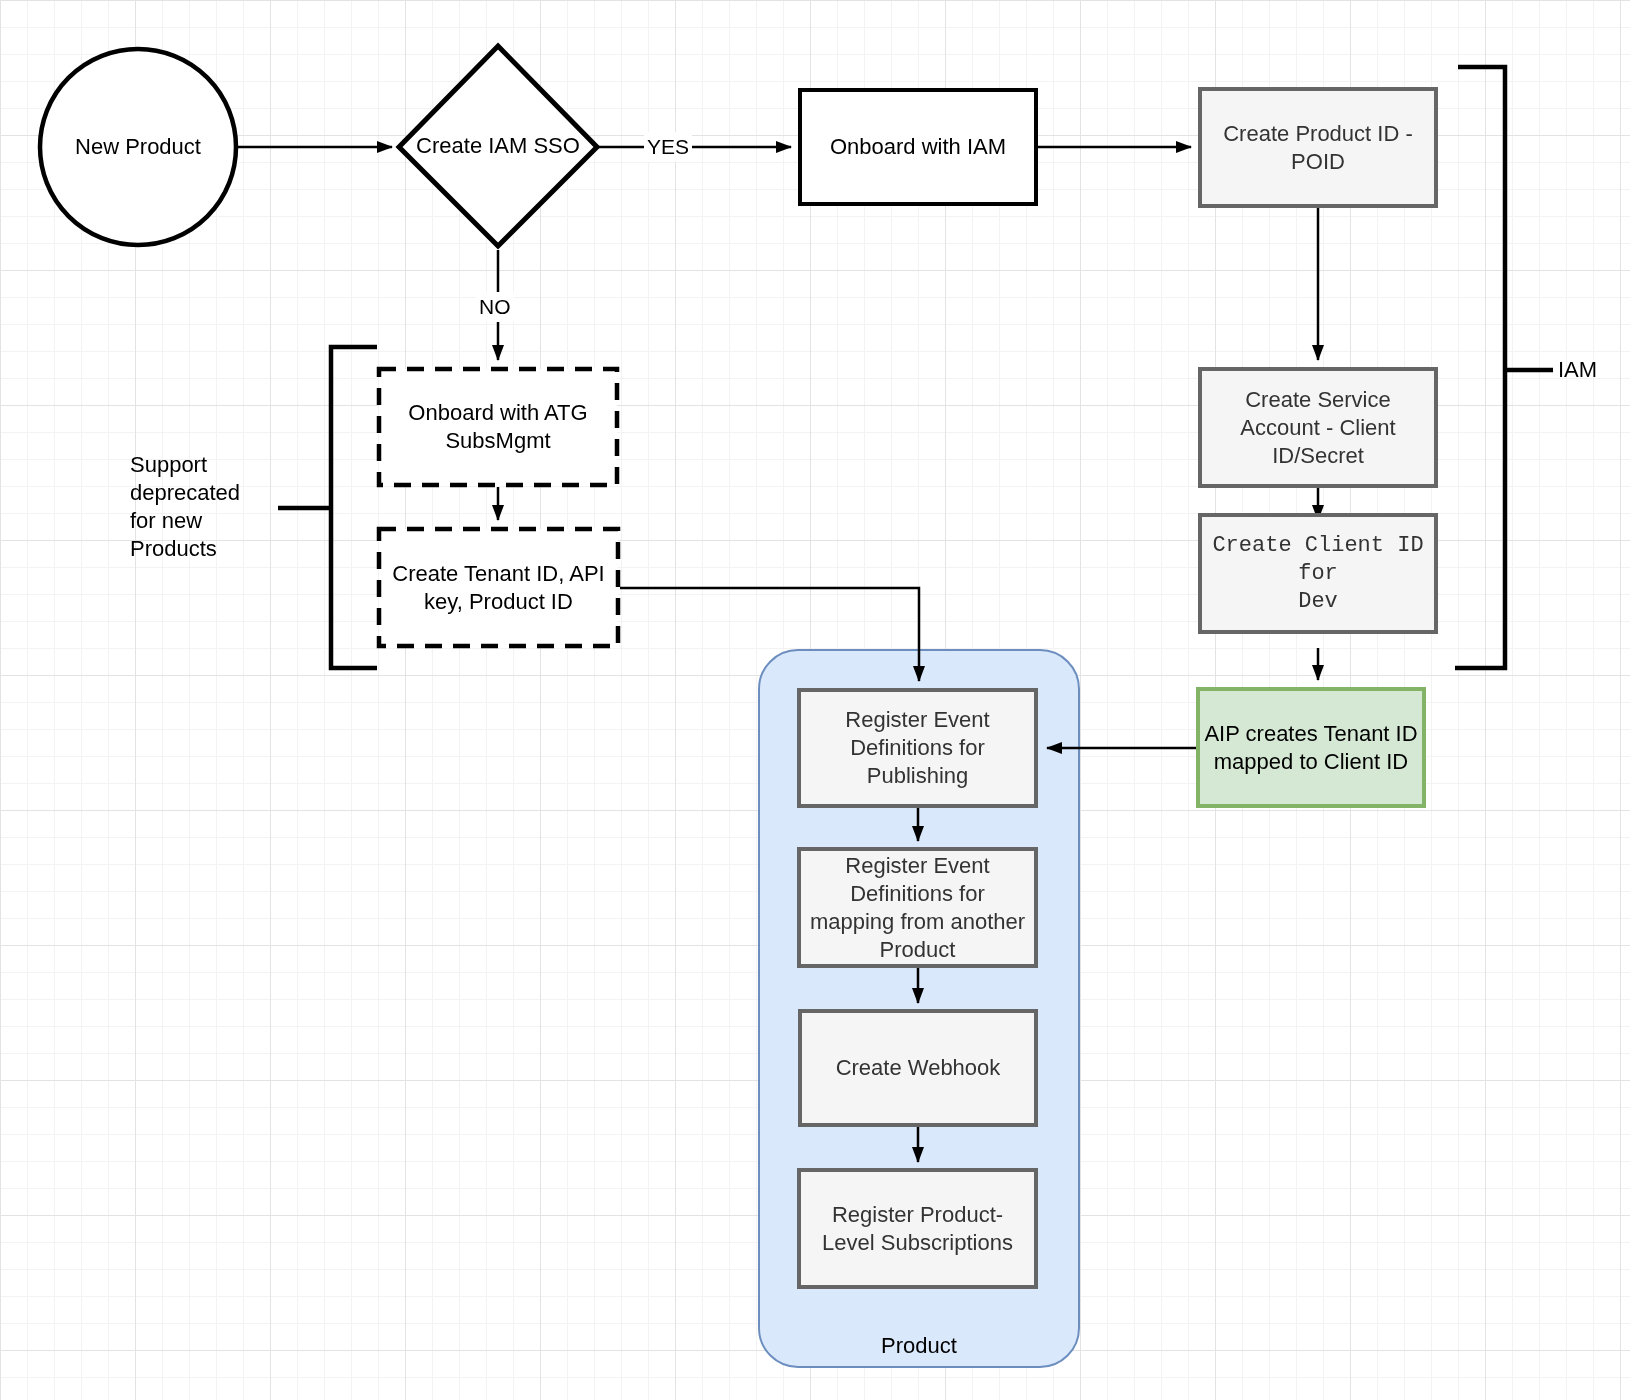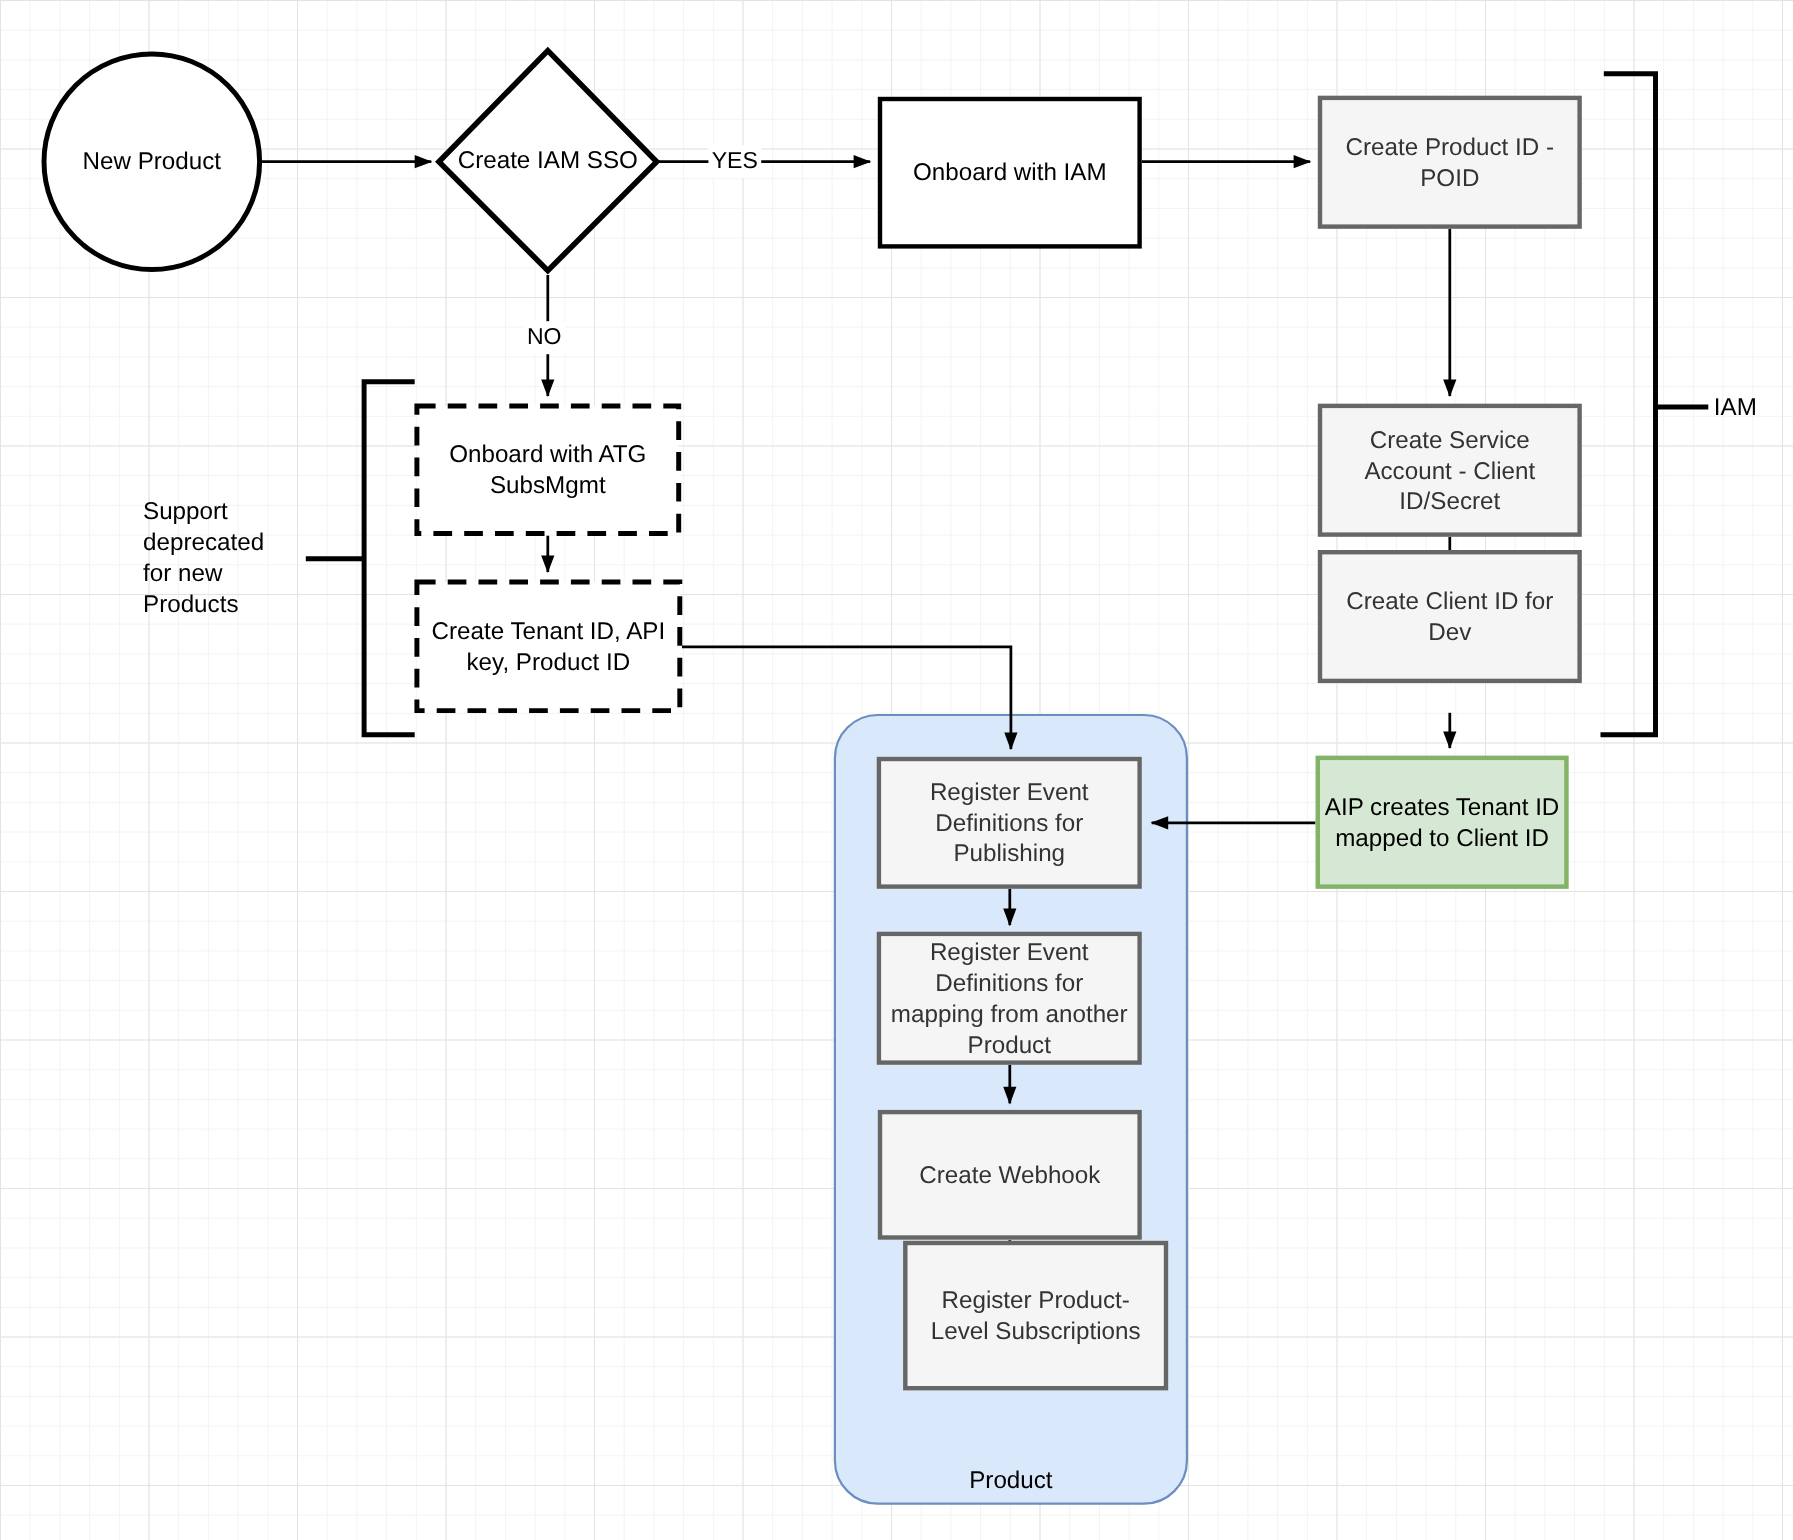--- a/index.html
+++ b/index.html
@@ -86,47 +86,47 @@
     </g>
   </svg>
 
   <div class="shape-label" style="left:38px;top:46px;width:200px;height:202px;">New Product</div>
   <div class="shape-label" style="left:399px;top:46px;width:198px;height:200px;">Create IAM SSO</div>
   <div class="shape-label" style="left:379px;top:369px;width:238px;height:116px;">Onboard with ATG
 SubsMgmt</div>
   <div class="shape-label" style="left:379px;top:529px;width:239px;height:117px;">Create Tenant ID, API
 key, Product ID</div>
 
-  <div class="node black" style="left:798px;top:88px;width:240px;height:138px;">Onboard with IAM</div>
+  <div class="node black" style="left:798px;top:88px;width:240px;height:118px;">Onboard with IAM</div>
 
   <div class="node gray" style="left:1198px;top:367px;width:240px;height:121px;">Create Service
 Account - Client
 ID/Secret</div>
 
   <div class="node gray" style="left:1198px;top:87px;width:240px;height:121px;">Create Product ID -
 POID</div>
 
-  <div class="node gray" style="left:1198px;top:500px;width:240px;height:121px;">Create Client ID for
+  <div class="node gray" style="left:1198px;top:513px;width:240px;height:121px;font-family:Liberation Mono, monospace;">Create Client ID for
 Dev</div>
 
   <div class="node green" style="left:1196px;top:687px;width:230px;height:121px;">AIP creates Tenant ID
 mapped to Client ID</div>
 
   <div class="node gray" style="left:797px;top:688px;width:241px;height:120px;">Register Event
 Definitions for
 Publishing</div>
 
   <div class="node gray" style="left:797px;top:847px;width:241px;height:121px;">Register Event
 Definitions for
 mapping from another
 Product</div>
 
   <div class="node gray" style="left:798px;top:1009px;width:240px;height:118px;">Create Webhook</div>
 
-  <div class="node gray" style="left:797px;top:1128px;width:241px;height:136px;margin-left:24px;">Register Product-
+  <div class="node gray" style="left:797px;top:1168px;width:241px;height:121px;">Register Product-
 Level Subscriptions</div>
 
   <div class="edge-label" style="left:644px;top:132px;height:30px;text-align:center;">YES</div>
   <div class="edge-label" style="left:476px;top:292px;height:30px;">NO</div>
 
   <div class="note right-note" style="left:130px;top:451px;width:145px;">Support
 deprecated
 for new
 Products</div>
   <div class="note" style="left:1558px;top:356px;">IAM</div>

